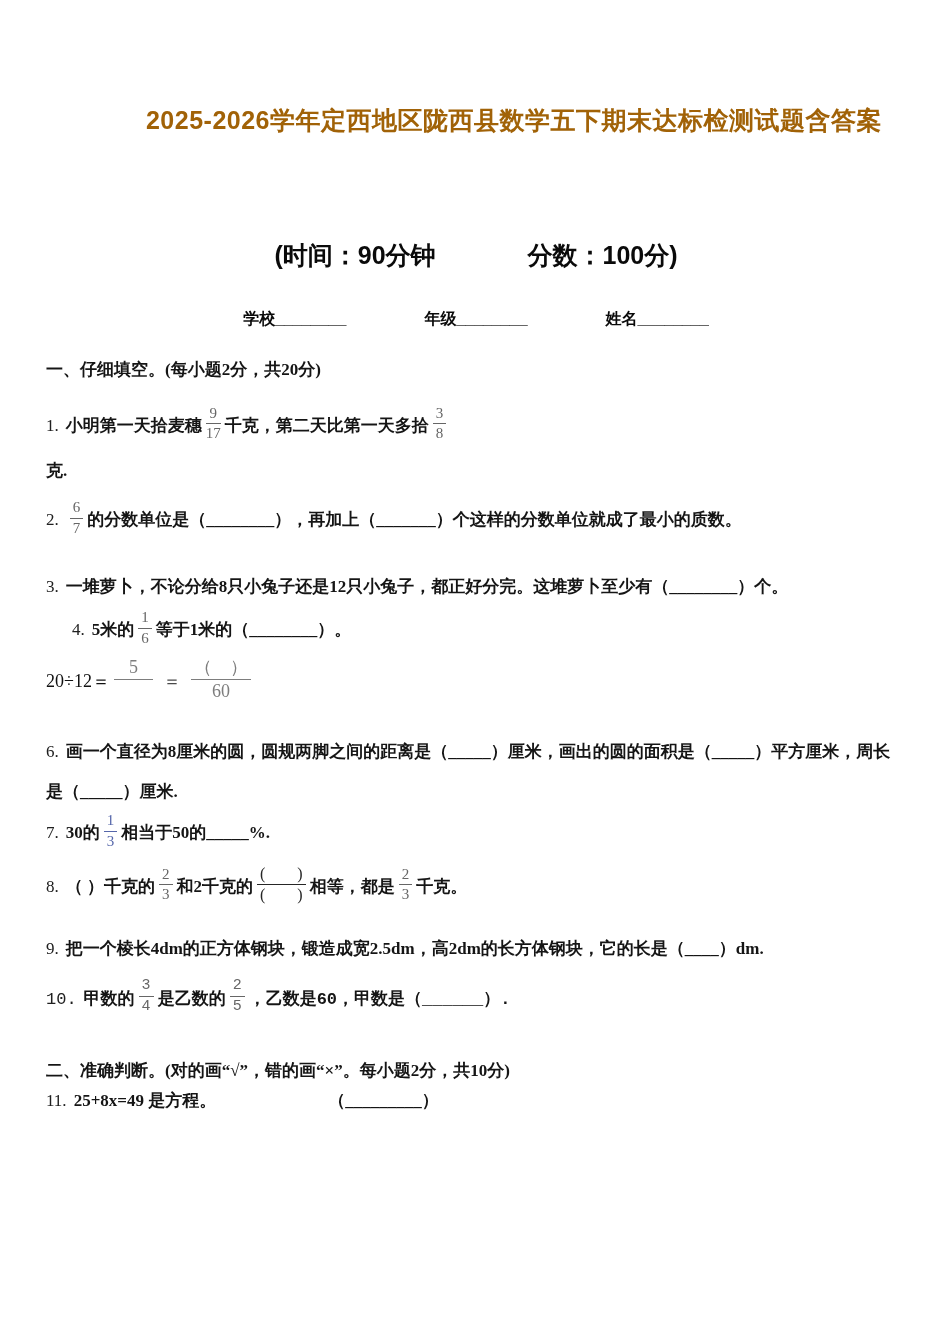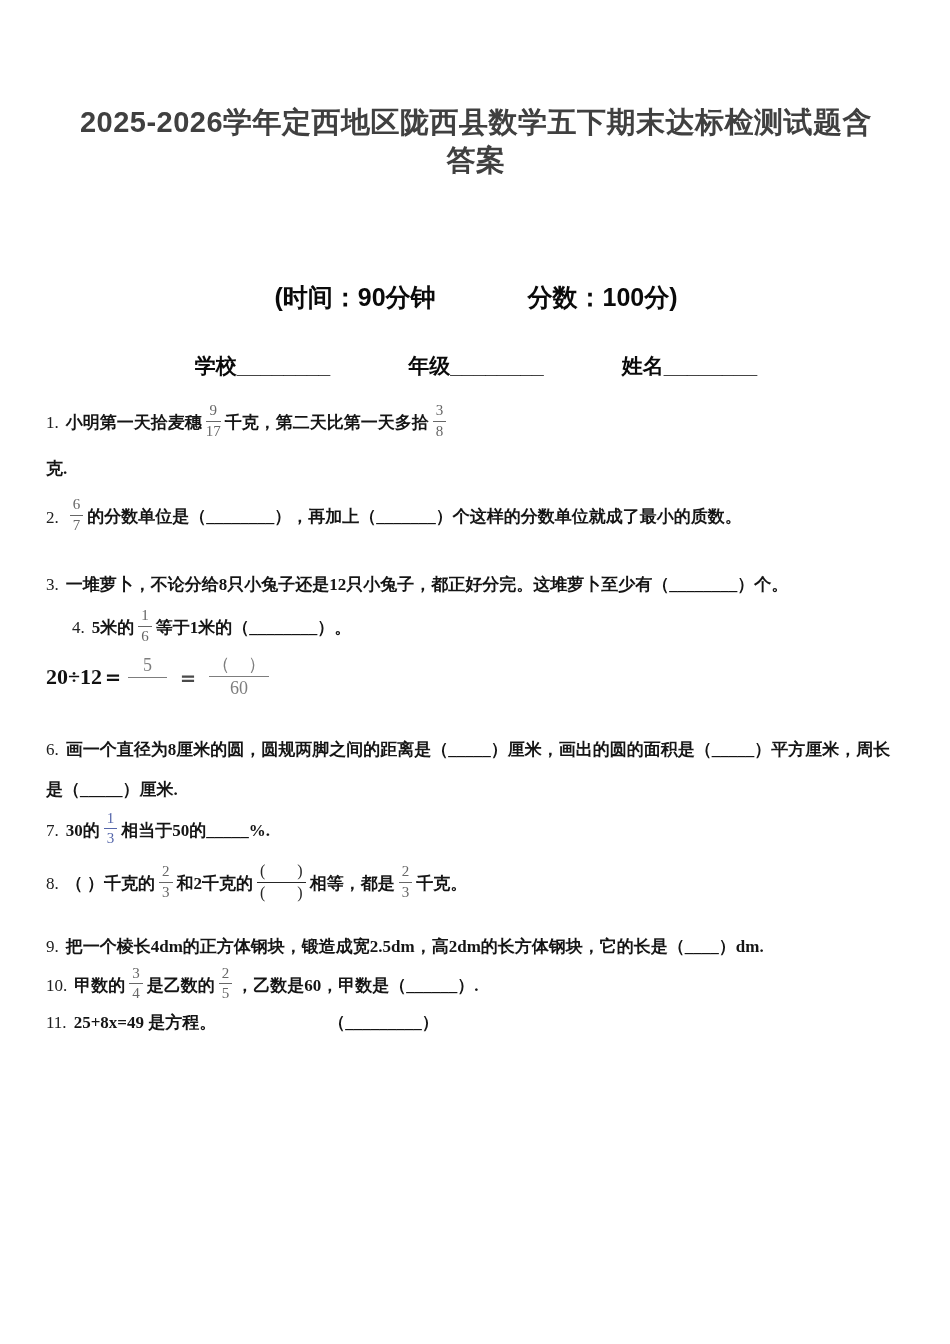--- a/index.html
+++ b/index.html
@@ -9,40 +9,40 @@
     box-sizing:border-box;
     padding:104px 68px 0 46px;
     background:#ffffff;
     color:#151515;
     font-family:"Liberation Serif","DejaVu Serif",serif;
     font-size:17px;
     overflow:hidden;
   }
   .title{
     margin:0 0 0 24px;
-    text-align:center;
+    text-align:right;
     font-family:"Liberation Sans","DejaVu Sans",sans-serif;
-    font-size:29px;
+    font-size:25px;
     font-weight:bold;
     letter-spacing:.5px;
     line-height:1.3;
-    color:#404040;
+    color:#a16207;
   }
   .meta{
     margin:102px 0 0 24px;
     display:flex;justify-content:center;gap:92px;
     font-family:"Liberation Sans","DejaVu Sans",sans-serif;
     font-size:25px;font-weight:bold;color:#0a0a0a;
     line-height:1.3;
   }
   .school{
     margin:38px 0 0 24px;
     display:flex;justify-content:center;gap:78px;
     font-family:"Liberation Sans","DejaVu Sans",sans-serif;
-    font-size:21px;font-weight:bold;color:#0a0a0a;
+    font-size:16px;font-weight:bold;color:#0a0a0a;
     line-height:1.3;
   }
   .sec{font-weight:700;line-height:1.4;white-space:nowrap;}
   .sec1{margin-top:28px;}
   .sec2{margin-top:42px;}
   .q{line-height:1.4;}
   .qline{white-space:nowrap;margin-top:27px;}
   .qno{font-weight:400;margin-right:7px;color:#202020;}
   .qt{font-weight:700;}
   .frac{
@@ -55,29 +55,29 @@
   .frac.blue{color:#5566aa;}
   .frac.dark{color:#262626;font-size:16px;}
   .frac.wide .num{padding:0 15px 2px;}
   .q1{margin-top:2px;}
   .q1 .line2{margin-top:14px;}
   .q2{margin-top:20px;}
   .q3{margin-top:36px;}
   .q4{margin-top:14px;margin-left:26px;}
   .q5{margin-top:40px;}
   .eq{margin-top:12px;white-space:nowrap;}
-  .eq .lead,.eq .mid{font-weight:700;font-size:22px;color:#111111;}
+  .eq .lead,.eq .mid{font-weight:400;font-size:18px;color:#111111;}
   .eq .mid{color:#4a4a4a;margin:0 6px;}
   .eq .frac{font-size:18px;color:#7d7d7d;top:-4px;}
   .q6{margin-top:36px;}
   .q6 .line2{margin-top:16px;}
   .q7{margin-top:12px;}
   .q8{margin-top:16px;}
   .q9{margin-top:30px;}
-  .q10{margin-top:10px;}
+  .q10{margin-top:20px;font-family:Liberation Mono, monospace;}
   .q11{margin-top:6px;}
   .judge-blank{font-weight:700;margin-left:112px;margin-top:10px;}
 </style>
 </head>
 <body>
 
 <div class="page">
 
   <h1 class="title">2025-2026学年定西地区陇西县数学五下期末达标检测试题含答案</h1>
 
@@ -85,20 +85,21 @@
     <span>(时间：90分钟</span>
     <span>分数：100分)</span>
   </div>
 
   <div class="school">
     <span>学校________</span>
     <span>年级________</span>
     <span>姓名________</span>
   </div>
 
+  <div class="sec sec1">一、仔细填空。(每小题2分，共20分)</div>
 
   <div class="q q1">
     <div class="qline">
       <span class="qno">1.</span><span class="qt">小明第一天拾麦穗</span><span class="frac"><span class="num">9</span><span class="den">17</span></span><span class="qt">千克，第二天比第一天多拾</span><span class="frac"><span class="num">3</span><span class="den">8</span></span>
     </div>
     <div class="qline line2">
       <span class="qt">克.</span>
     </div>
   </div>
 
@@ -137,18 +138,19 @@
   </div>
 
   <div class="q q9 qline">
     <span class="qno">9.</span><span class="qt">把一个棱长4dm的正方体钢块，锻造成宽2.5dm，高2dm的长方体钢块，它的长是（____）dm.</span>
   </div>
 
   <div class="q q10 qline">
     <span class="qno">10.</span><span class="qt">甲数的</span><span class="frac"><span class="num">3</span><span class="den">4</span></span><span class="qt">是乙数的</span><span class="frac"><span class="num">2</span><span class="den">5</span></span><span class="qt">，乙数是60，甲数是（______）.</span>
   </div>
 
+  <div class="sec sec2">二、准确判断。(对的画“√”，错的画“×”。每小题2分，共10分)</div>
 
   <div class="q q11 qline">
     <span class="qno">11.</span><span class="qt">25+8x=49 是方程。</span><span class="judge-blank">（_________）</span>
   </div>
 
 </div>
 
 </body></html>

